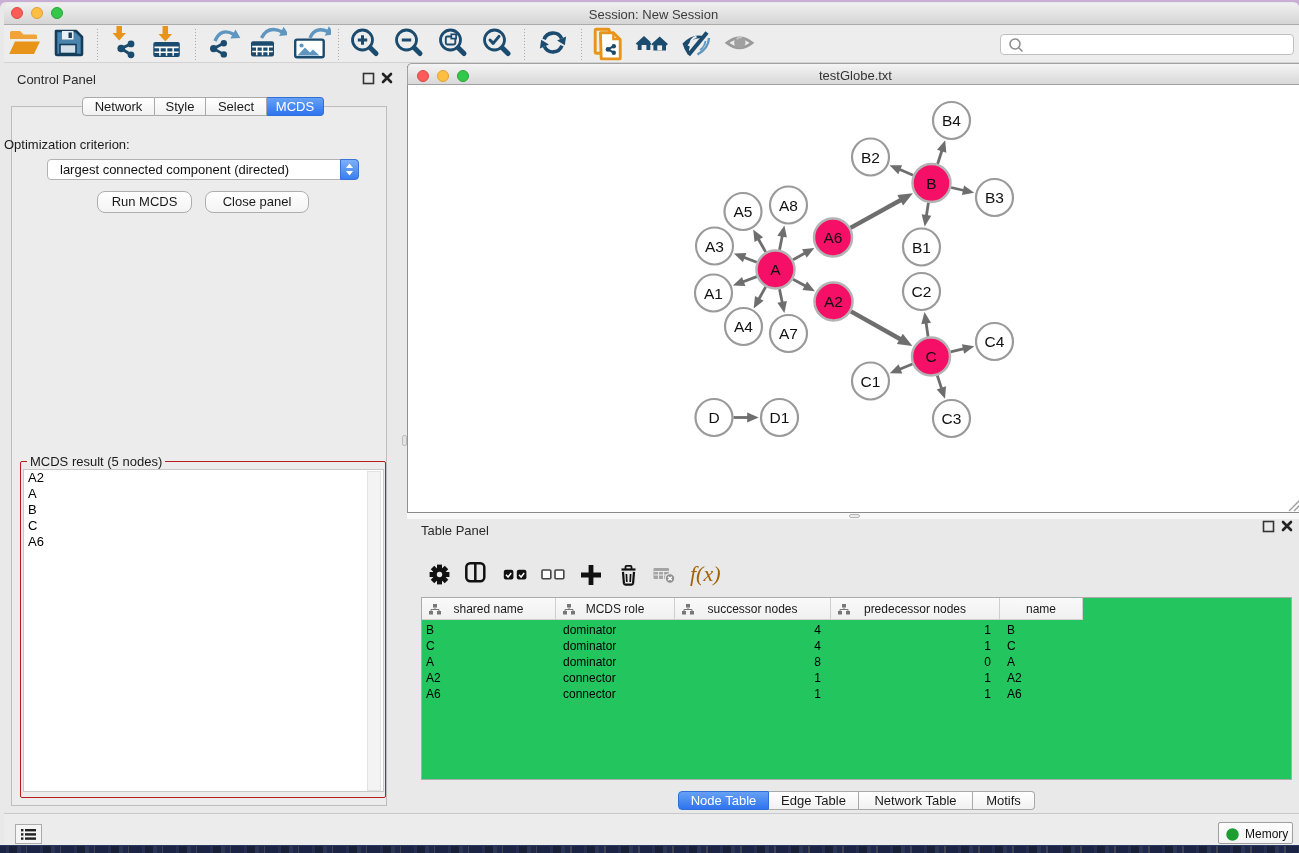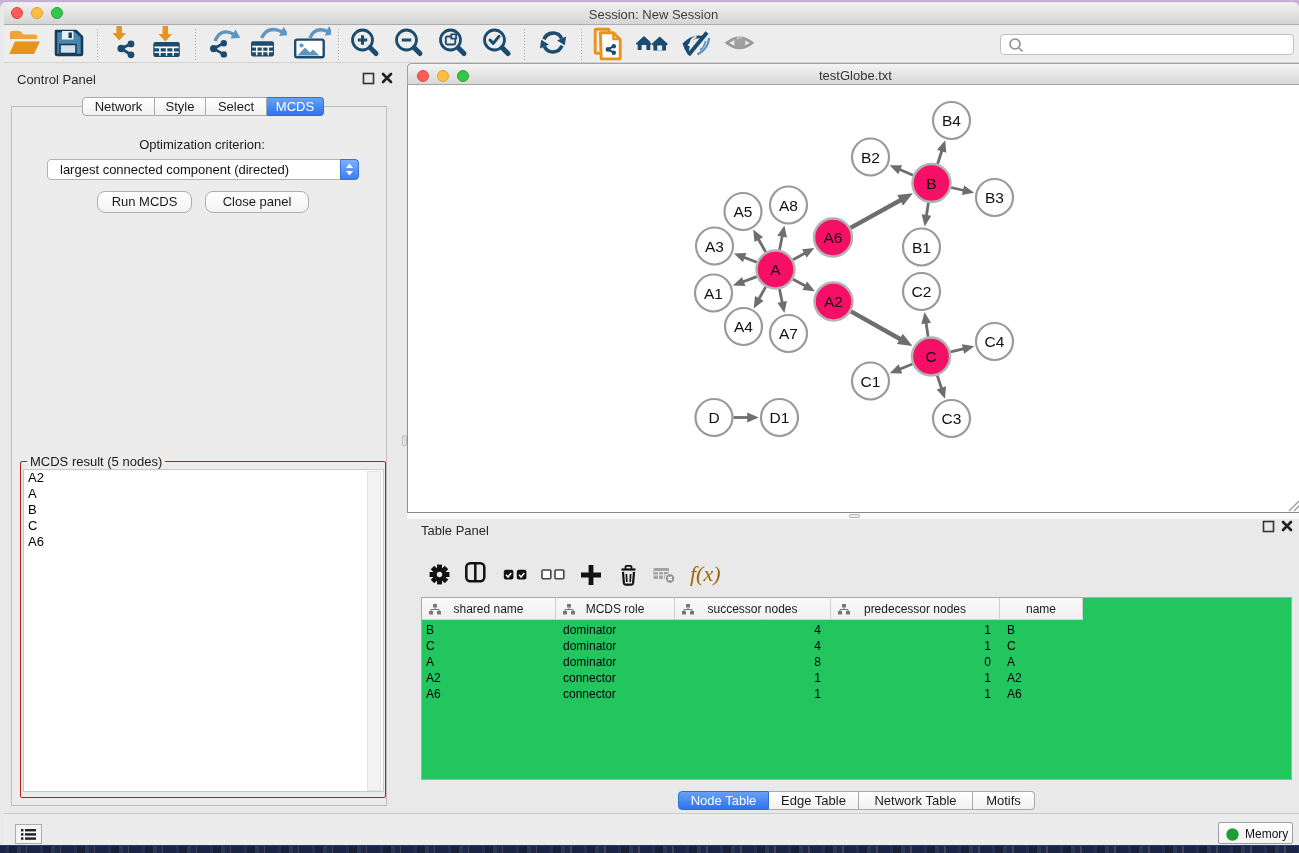--- a/index.html
+++ b/index.html
@@ -11,21 +11,21 @@
 .toolbar{position:absolute;left:0;top:22px;width:1299px;height:38px;background:#ededed;border-bottom:1px solid #d2d2d2}
 .tsep{position:absolute;height:32px;width:1px;background-image:linear-gradient(#a9a9a9 50%,transparent 50%);background-size:1px 3px}
 .searchbox{position:absolute;left:996px;top:31px;width:294px;height:21px;background:#fff;border:1px solid #c0c0c0;border-radius:4px}
 .cptitle{position:absolute;left:13px;top:69px;font-size:13px;color:#2a2a2a}
 .cpinner{position:absolute;left:7px;top:103px;width:376px;height:700px;border:1px solid #bdbdbd;background:#ececec}
 .tabs{position:absolute;top:94px;left:78px;height:19px;display:flex;font-size:13px}
 .tab{background:linear-gradient(#ffffff,#f1f1f1);border:1px solid #a9a9a9;border-left:none;color:#1a1a1a;display:flex;align-items:center;justify-content:center;height:19px}
 .tab.first{border-left:1px solid #a9a9a9;border-radius:4px 0 0 4px}
 .tab.last{border-radius:0 4px 4px 0}
 .tab.sel{background:linear-gradient(#66a1f5,#2f73ef);color:#fff;border-color:#2f6fd8}
-.optlabel{position:absolute;left:0;top:134px;width:396px;text-align:center;font-size:13px;color:#1a1a1a}
+.optlabel{position:absolute;left:0;top:134px;width:396px;text-align:left;font-size:13px;color:#1a1a1a}
 .dropdown{position:absolute;left:43px;top:156px;width:312px;height:21px;background:#fff;border:1px solid #b2b2b2;border-radius:4px;font-size:13px;color:#111;line-height:19px;padding-left:12px}
 .ddspin{position:absolute;right:-1px;top:-1px;width:19px;height:21px;border-radius:0 4px 4px 0;background:linear-gradient(#7cb0f9,#3a7ef3);border:1px solid #3a72d8}
 .btn{position:absolute;top:188px;height:22px;background:linear-gradient(#ffffff,#f3f3f3);border:1px solid #aeaeae;border-radius:8px;font-size:13px;color:#1a1a1a;text-align:center;line-height:20px}
 .fieldset{position:absolute;left:16px;top:458px;width:366px;height:337px;border:1px solid #b91c1c;border-radius:2px}
 .legend{position:absolute;left:6px;top:-8px;background:#ececec;padding:0 3px;font-size:13px;color:#1a1a1a}
 .mlist{position:absolute;left:2px;top:7px;width:361px;height:323px;background:#fff;border:1px solid #c8c8c8;font-size:13px;color:#000}
 .mlist .row{padding-left:4px;height:16px;line-height:16px}
 .msb{position:absolute;right:2px;top:1px;width:14px;height:320px;background:#f3f3f3;border:1px solid #e2e2e2}
 .netframe{position:absolute;left:403px;top:60px;width:896px;height:453px}
 .nettitle{position:absolute;left:0;top:0;width:896px;height:22px;background:linear-gradient(#f4f4f4,#d8d8d8);border:1px solid #a2a2a2;border-radius:5px 0 0 0;border-right:none}

